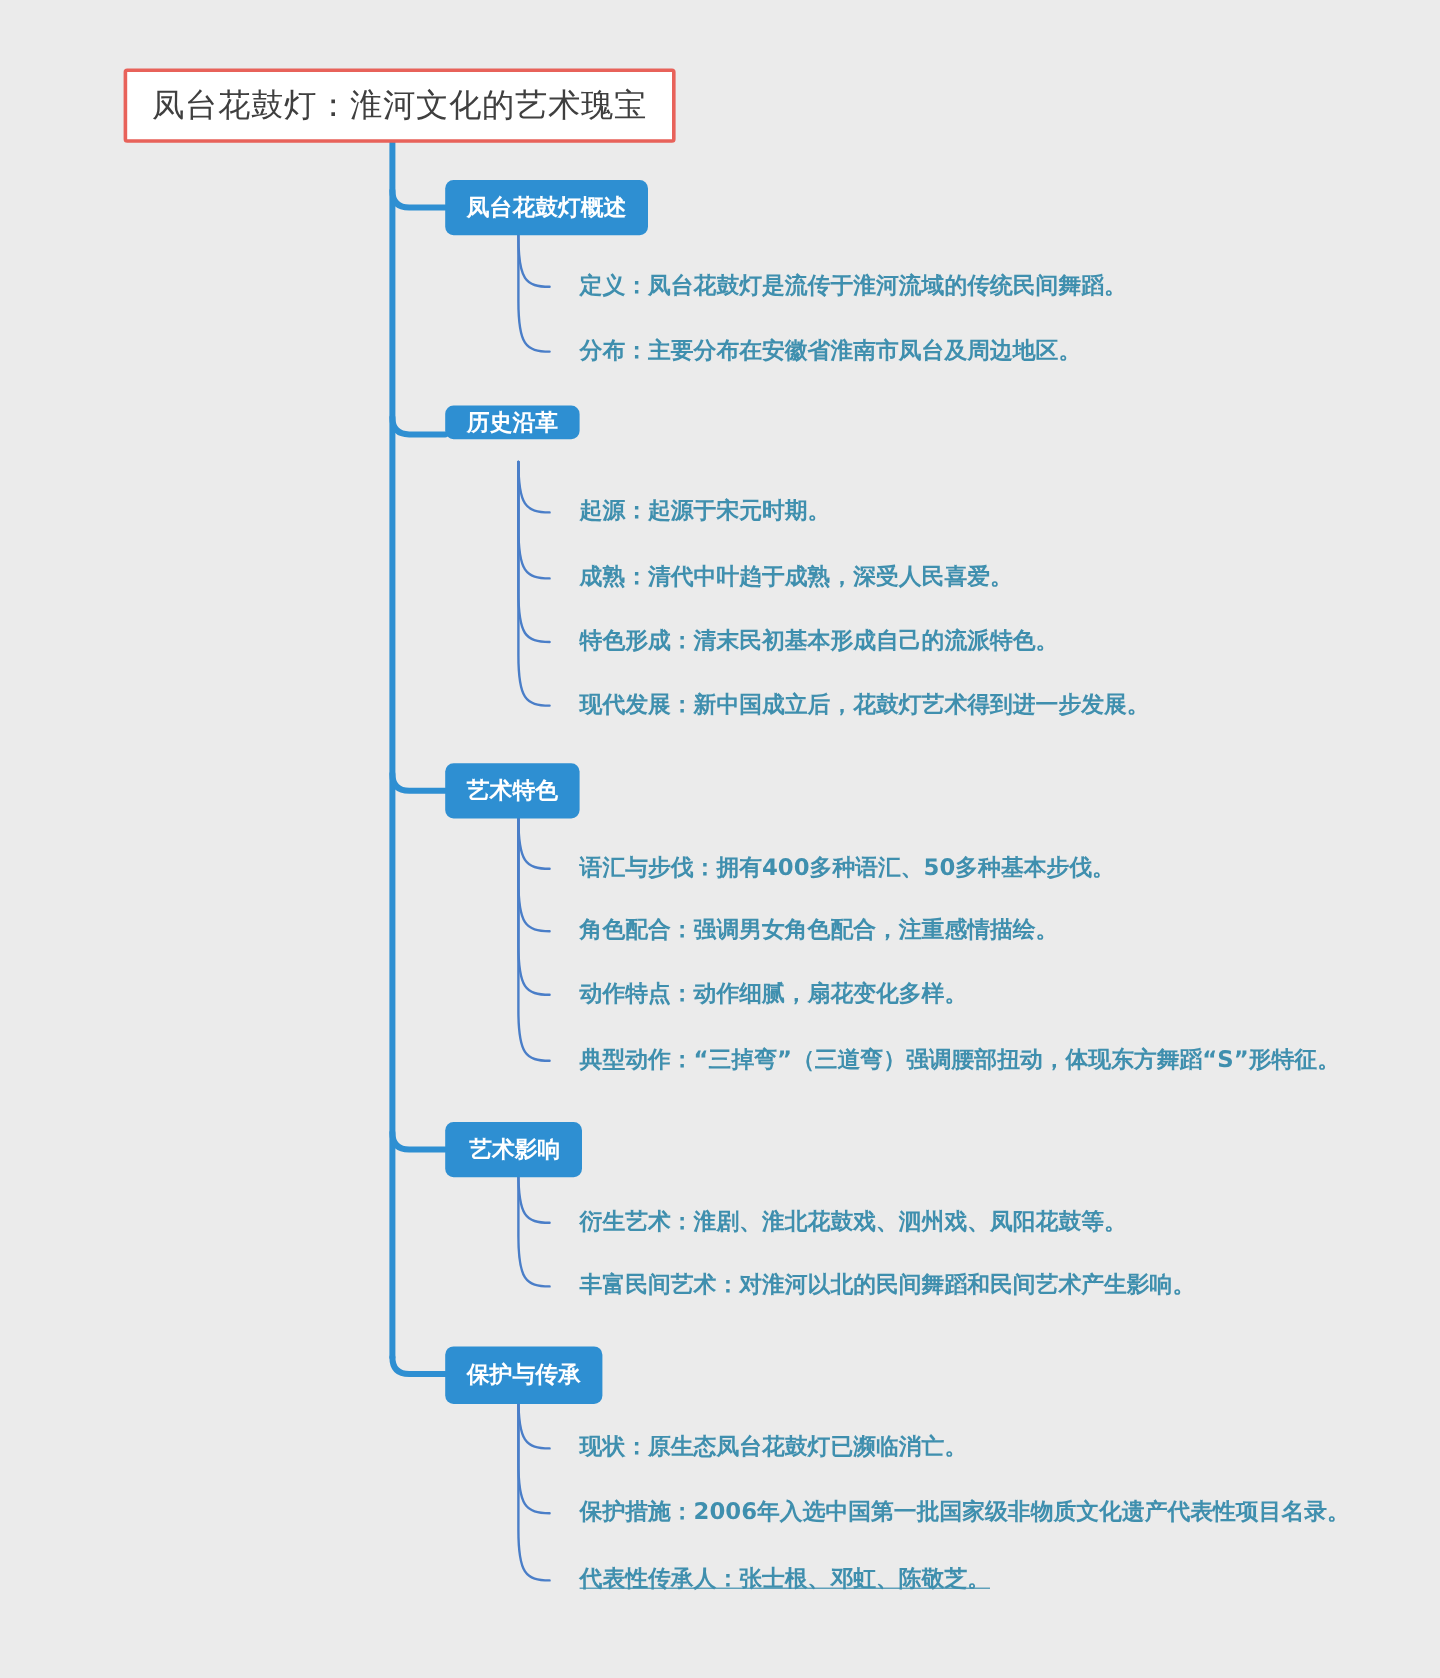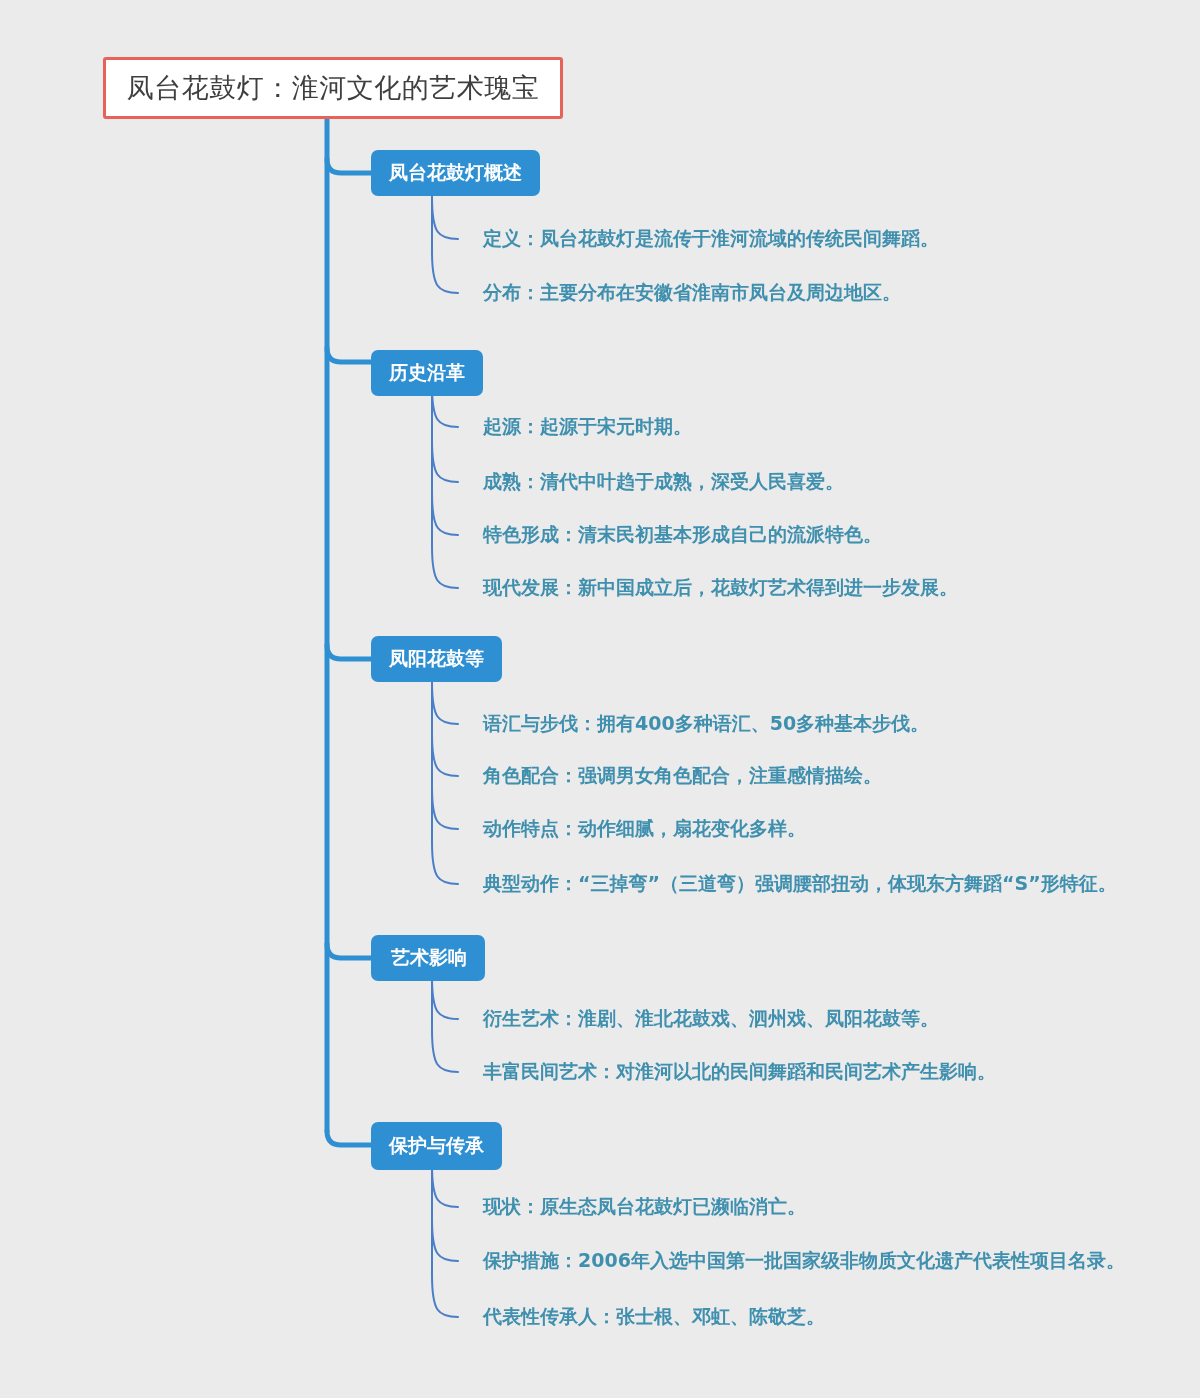--- a/index.html
+++ b/index.html
@@ -95,39 +95,39 @@
       <path d="M 387 1168 L 387 1219 C 387 1255 393 1261 413 1261 L 412 1261" fill="none" stroke="#4a7ec8" stroke-width="2" stroke-linecap="round" stroke-linejoin="round"></path>
       <path d="M 387 1168 L 387 1275 C 387 1311 393 1317 413 1317 L 412 1317" fill="none" stroke="#4a7ec8" stroke-width="2" stroke-linecap="round" stroke-linejoin="round"></path>
     </svg>
   <div id="nodes">
     <div class="root-node" id="root-node" style="left: 58px; top: 57px; width: 460px; height: 62px;">凤台花鼓灯：淮河文化的艺术瑰宝</div>
   <div class="branch-node" style="left: 326px; top: 150px; height: 46px;">
         <span>凤台花鼓灯概述</span>
       </div>
       <div class="leaf-node" style="left: 438px; top: 229px;">定义：凤台花鼓灯是流传于淮河流域的传统民间舞蹈。</div>
       <div class="leaf-node" style="left: 438px; top: 283px;">分布：主要分布在安徽省淮南市凤台及周边地区。</div>
-      <div class="branch-node" style="left: 326px; top: 350px; height: 46px;">
+      <div class="branch-node" style="left: 326px; top: 338px; height: 28px;">
         <span>历史沿革</span>
       </div>
       <div class="leaf-node" style="left: 438px; top: 417px;">起源：起源于宋元时期。</div>
       <div class="leaf-node" style="left: 438px; top: 472px;">成熟：清代中叶趋于成熟，深受人民喜爱。</div>
       <div class="leaf-node" style="left: 438px; top: 525px; text-align: right;">特色形成：清末民初基本形成自己的流派特色。</div>
       <div class="leaf-node" style="left: 438px; top: 578px; font-family: Liberation Serif, serif;">现代发展：新中国成立后，花鼓灯艺术得到进一步发展。</div>
       <div class="branch-node" style="left: 326px; top: 636px; height: 46px;">
-        <span>凤阳花鼓等</span>
+        <span>艺术特色</span>
       </div>
       <div class="leaf-node" style="left: 438px; top: 714px;">语汇与步伐：拥有400多种语汇、50多种基本步伐。</div>
       <div class="leaf-node" style="left: 438px; top: 766px;">角色配合：强调男女角色配合，注重感情描绘。</div>
       <div class="leaf-node" style="left: 438px; top: 819px;">动作特点：动作细腻，扇花变化多样。</div>
       <div class="leaf-node" style="left: 438px; top: 874px; text-align: center;">典型动作：“三掉弯”（三道弯）强调腰部扭动，体现东方舞蹈“S”形特征。</div>
       <div class="branch-node" style="left: 326px; top: 935px; height: 46px; padding-left: 20px;">
         <span>艺术影响</span>
       </div>
       <div class="leaf-node" style="left: 438px; top: 1009px;">衍生艺术：淮剧、淮北花鼓戏、泗州戏、凤阳花鼓等。</div>
       <div class="leaf-node" style="left: 438px; top: 1062px;">丰富民间艺术：对淮河以北的民间舞蹈和民间艺术产生影响。</div>
       <div class="branch-node" style="left: 326px; top: 1122px; height: 48px;">
         <span>保护与传承</span>
       </div>
       <div class="leaf-node" style="left: 438px; top: 1197px;">现状：原生态凤台花鼓灯已濒临消亡。</div>
       <div class="leaf-node" style="left: 438px; top: 1251px;">保护措施：2006年入选中国第一批国家级非物质文化遗产代表性项目名录。</div>
-      <div class="leaf-node" style="left: 438px; top: 1307px;">代表性传承人：张士根、邓虹、陈敬芝。</div>
+      <div class="leaf-node" style="left: 438px; top: 1307px; text-decoration: underline;">代表性传承人：张士根、邓虹、陈敬芝。</div>
     </div>
 </div>
 
 </body></html>

